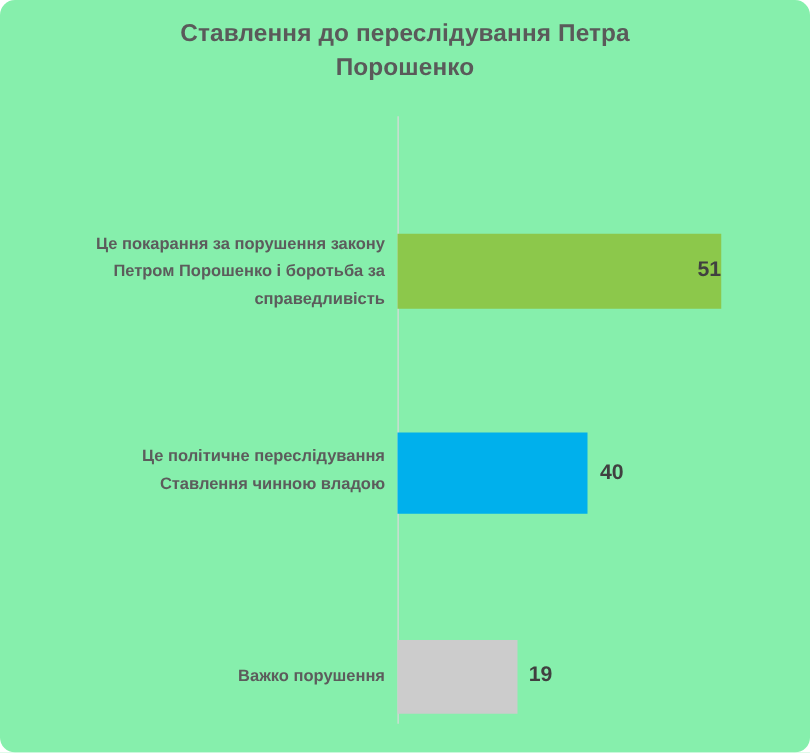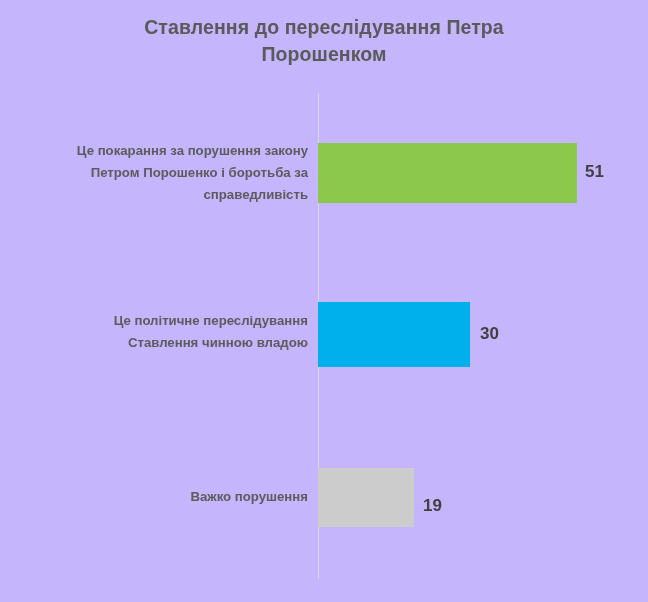--- a/index.html
+++ b/index.html
@@ -51,20 +51,21 @@
     width: 1px;
     height: 486px;
     background: #d9d9d9;
   }
 
   
   .bar-row {
     position: absolute;
     left: 0;
     width: 648px;
+    margin-top: 44px;
   }
 
   .cat-label {
     position: absolute;
     right: 340px;   
     width: 300px;
     text-align: right;
     font-size: 13.2px;
     line-height: 22px;
     font-weight: bold;
@@ -81,43 +82,43 @@
     font-size: 17px;
     font-weight: bold;
     color: #404040;
     white-space: nowrap;
   }
 
   
   #bar-row-0 { top: 143px; height: 60px; }
   #bar-row-0 .bar { top: 0; height: 60px; width: 259px; background: #8CC84B; }
   #bar-row-0 .cat-label { top: -3px; }
-  #bar-row-0 .value-label { left: 585px; top: 19px; text-align: right; }
+  #bar-row-0 .value-label { left: 558px; top: 19px; text-align: right; }
 
   
   #bar-row-1 { top: 302px; height: 65px; }
   #bar-row-1 .bar { top: 0; height: 65px; width: 154px; background: #00B0EC; }
   #bar-row-1 .cat-label { top: 8px; }
   #bar-row-1 .value-label { left: 480px; top: 22px; }
 
   
   #bar-row-2 { top: 468px; height: 59px; }
   #bar-row-2 .bar { top: 0; height: 59px; width: 97px; background: #CCCCCC; }
   #bar-row-2 .cat-label { top: 18px; }
-  #bar-row-2 .value-label { left: 423px; top: 28px; }
+  #bar-row-2 .value-label { left: 423px; top: 18px; }
 </style>
 </head>
 <body>
 
-<div id="chart-root" style="background: #c4b5fd;">
+<div id="chart-root" style="background: #86efac; border-radius: 12px;">
 
   <div id="chart-title" style="color: rgb(90, 90, 90);">
     <span>Ставлення до переслідування Петра</span>
     <br>
-    <span>Порошенком</span>
+    <span>Порошенко</span>
   </div>
 
   <div id="plot-area">
 
     <div id="category-axis-line" style="background: rgb(217, 217, 217);"></div>
 
     <div class="bar-row" id="bar-row-0">
       <div class="cat-label" style="color: rgb(92, 92, 92);">
         <span>Це покарання за порушення закону</span><br>
         <span>Петром Порошенко і боротьба за</span><br>
@@ -126,21 +127,21 @@
       <div class="bar" style="width: 259px; background: rgb(140, 200, 75);"></div>
       <div class="value-label" style="color: rgb(64, 64, 64);">51</div>
     </div>
 
     <div class="bar-row" id="bar-row-1">
       <div class="cat-label" style="color: rgb(92, 92, 92); text-align: right;">
         <span>Це політичне переслідування</span><br>
         <span>Ставлення чинною владою</span>
       </div>
       <div class="bar" style="width: 152.353px; background: rgb(0, 176, 236);"></div>
-      <div class="value-label" style="color: rgb(64, 64, 64);">30</div>
+      <div class="value-label" style="color: rgb(64, 64, 64);">40</div>
     </div>
 
     <div class="bar-row" id="bar-row-2">
       <div class="cat-label" style="color: rgb(92, 92, 92);">
         <span>Важко порушення</span>
       </div>
       <div class="bar" style="width: 96.4902px; background: rgb(204, 204, 204);"></div>
       <div class="value-label" style="color: rgb(64, 64, 64);">19</div>
     </div>
 

